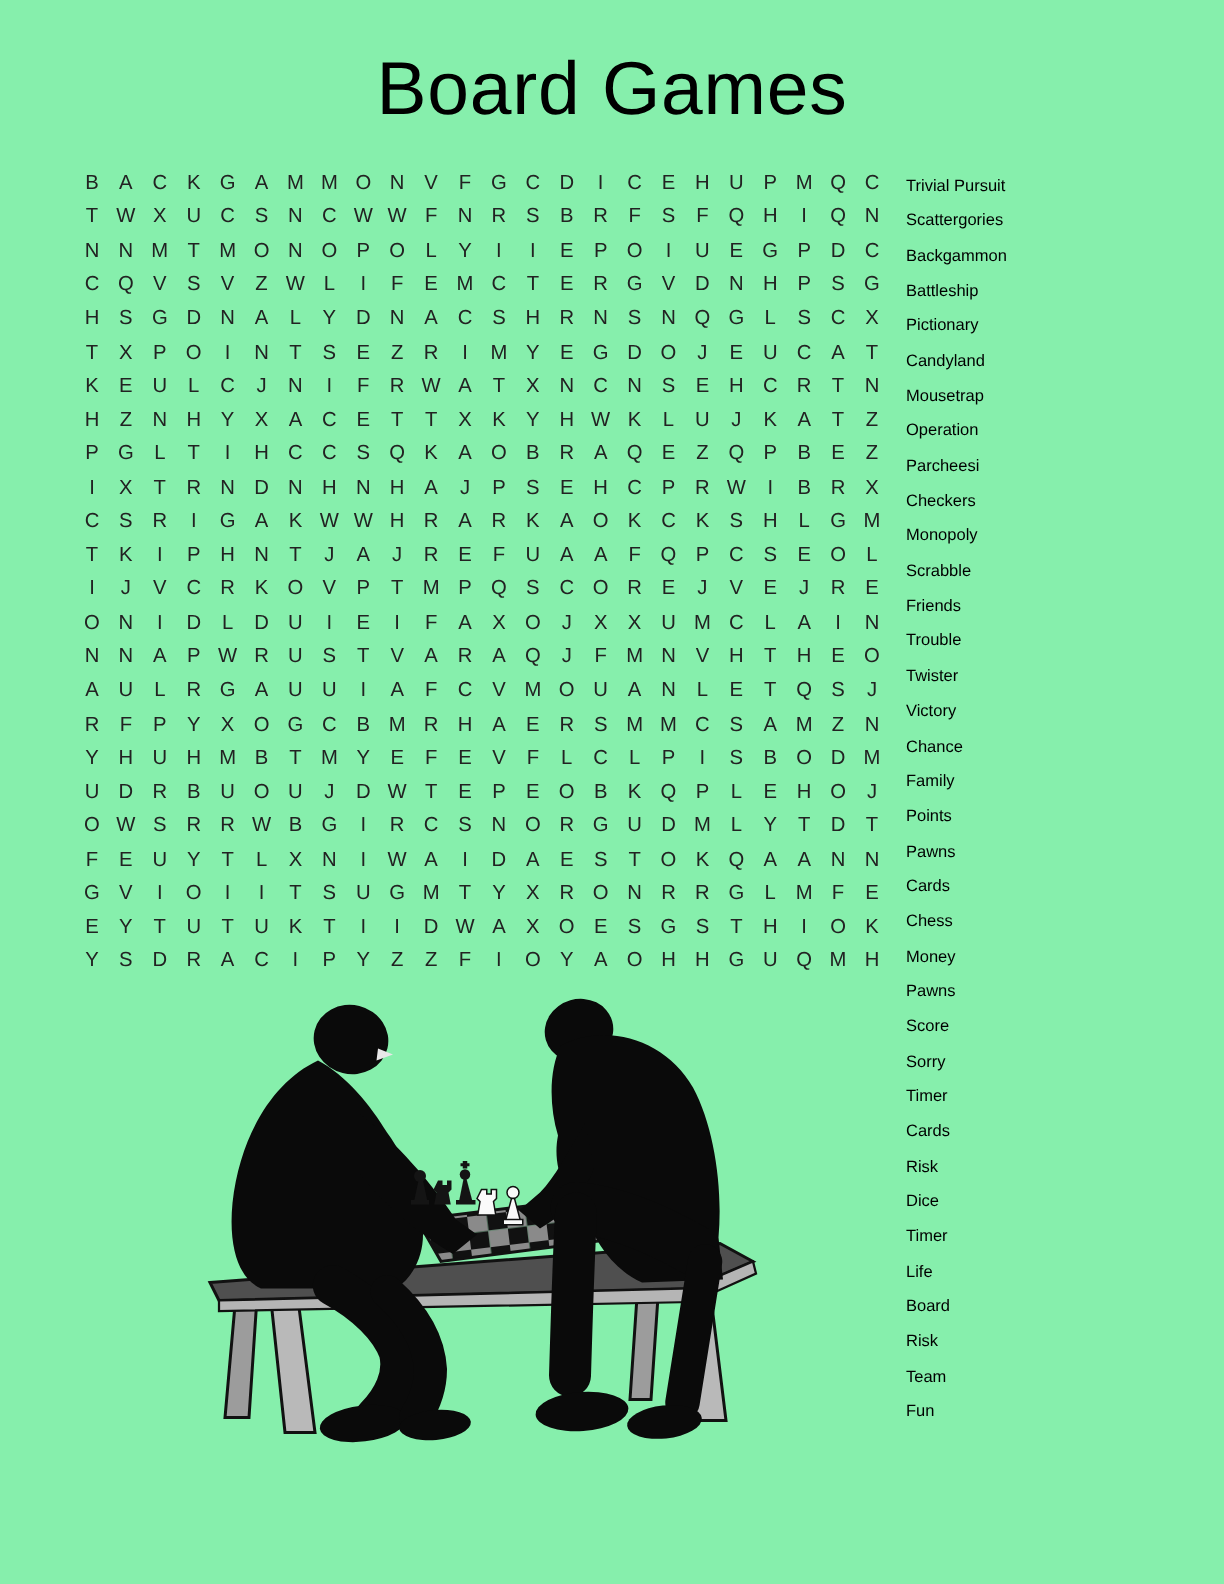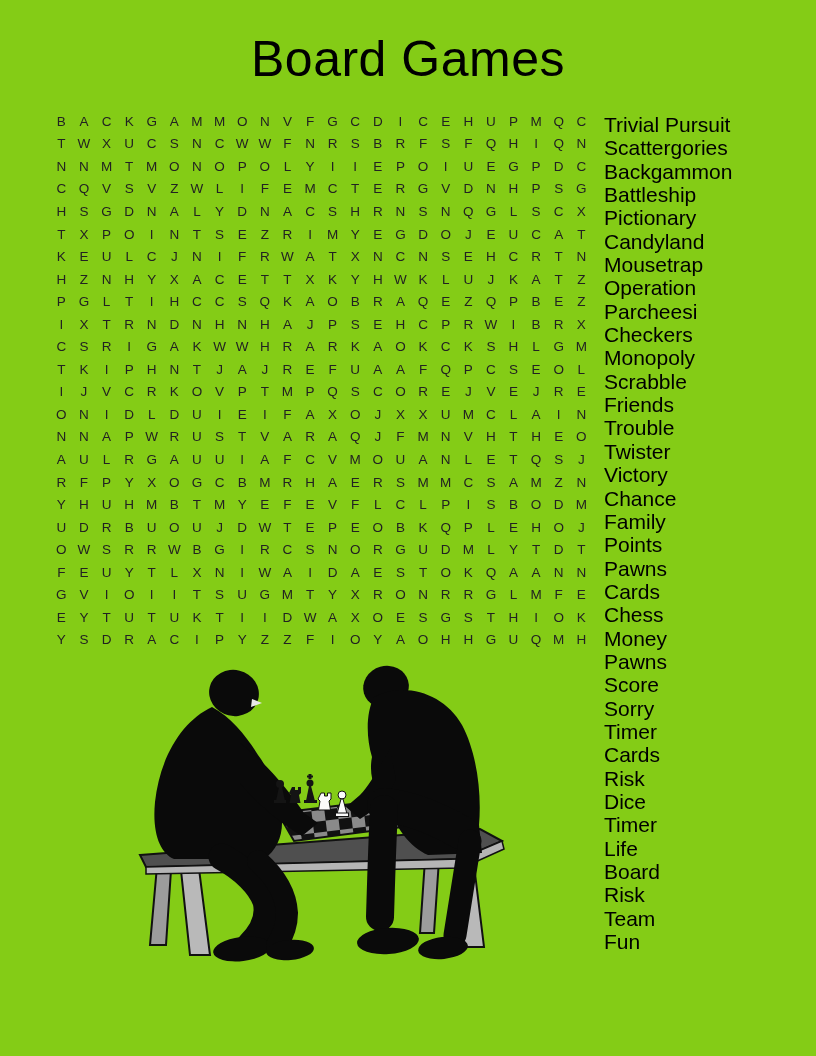--- a/index.html
+++ b/index.html
@@ -1,19 +1,19 @@
 <!DOCTYPE html>
 <html><head>
 <meta charset="utf-8">
 <style>
   html,body{margin:0;padding:0;background:#fff;}
   .page{
     position:relative;
     width:816px;height:1056px;
-    background:#84cc16;
+    background:#86efac;
     font-family:"Liberation Sans",sans-serif;
     overflow:hidden;
   }
   .title{
     position:absolute;
     top:30px;left:0;width:100%;
     margin:0;
     text-align:center;
     font-size:50px;
     font-weight:500;
@@ -34,21 +34,21 @@
     justify-content:center;
     font-size:13.5px;
     font-weight:500;
     color:#222;
   }
   .words{
     position:absolute;
     left:604px;top:113px;
   }
   .word{
-    font-size:21px;
+    font-size:11px;
     line-height:23.35px;
     color:#000;
     white-space:nowrap;
   }
   .illustration{
     position:absolute;
     left:130px;top:655px;
     width:380px;height:310px;
   }
 </style>

